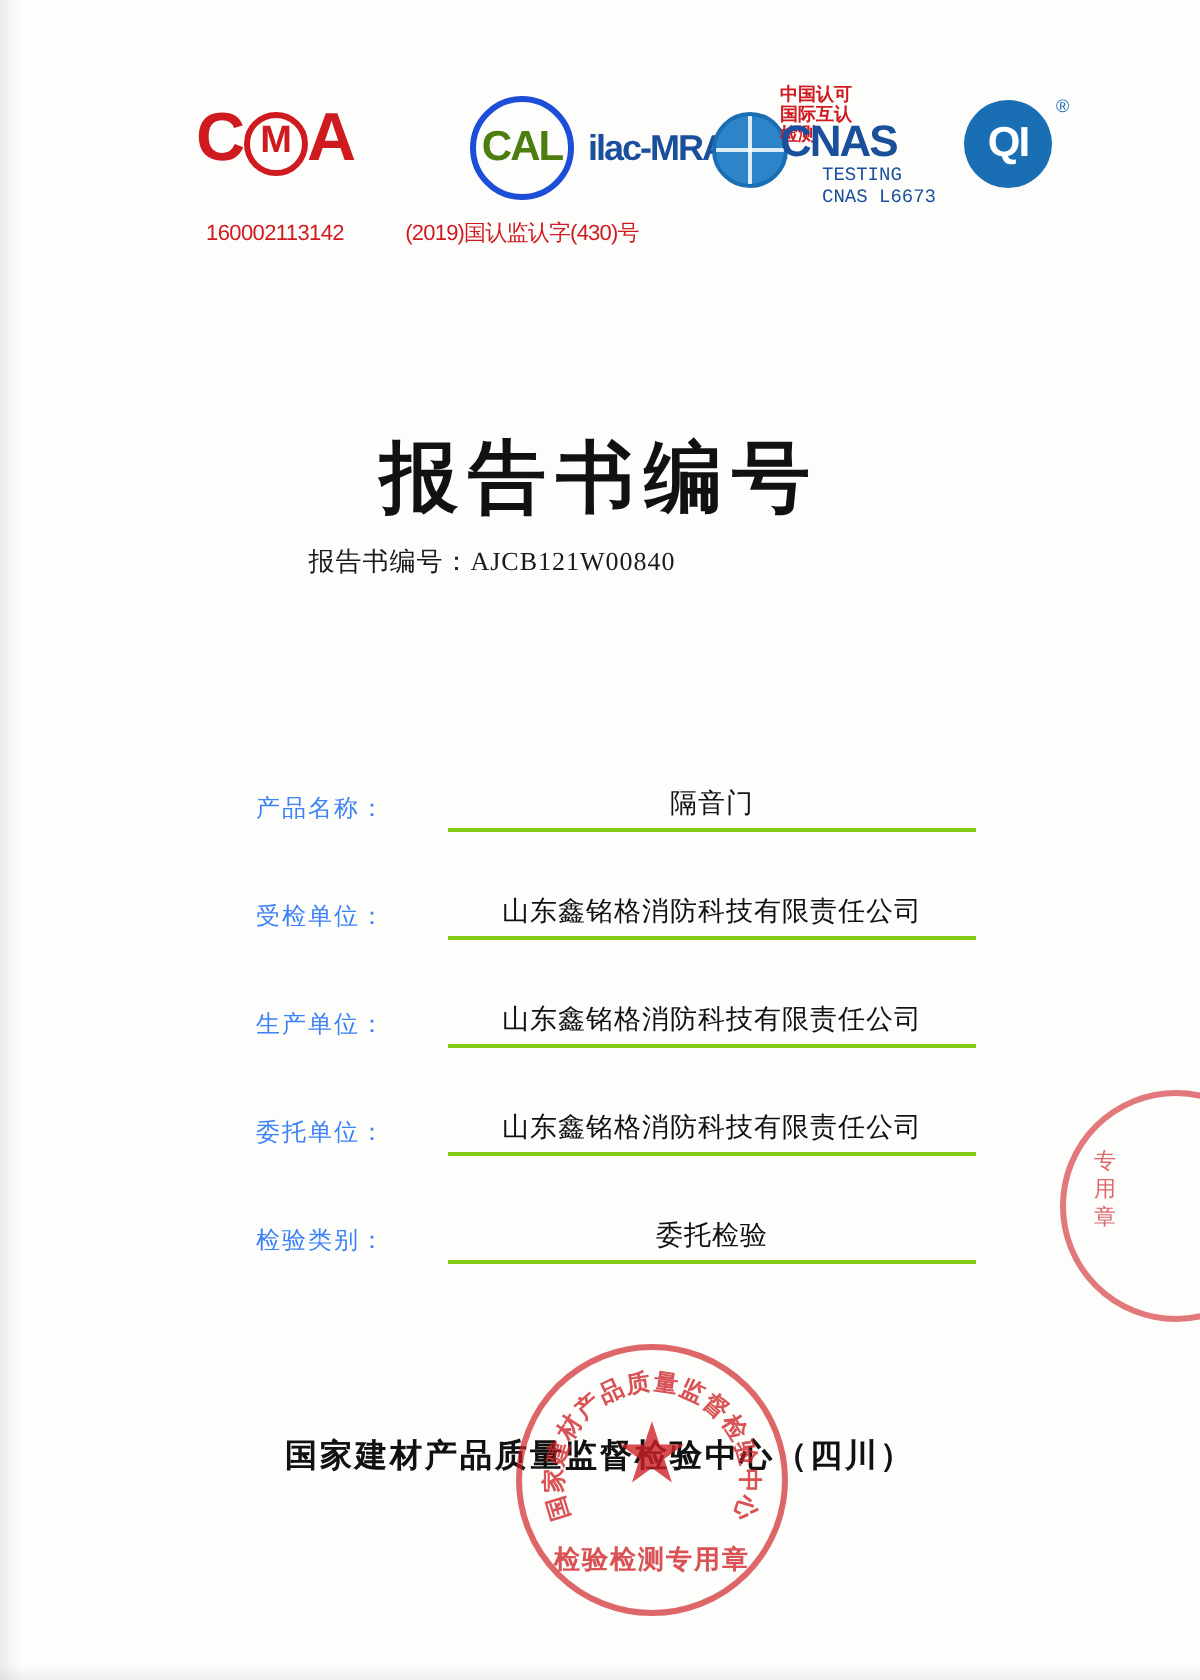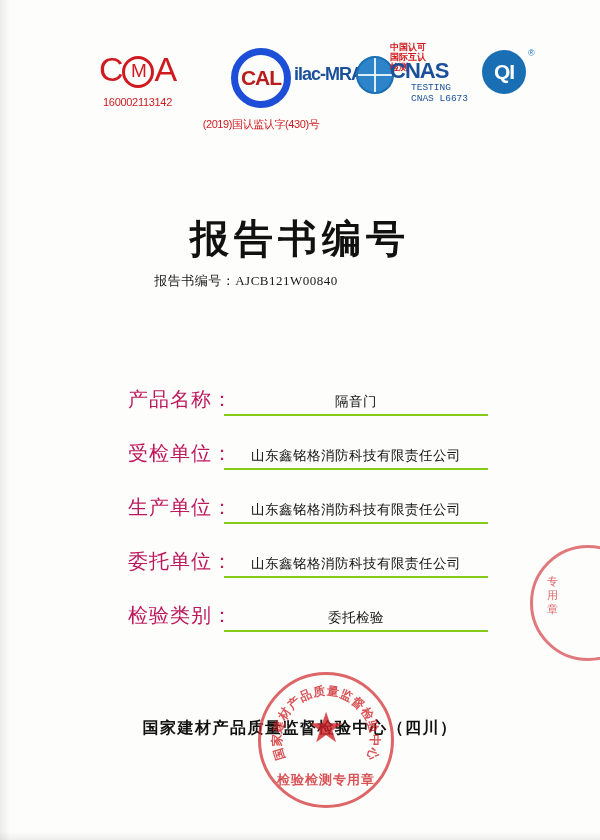--- a/index.html
+++ b/index.html
@@ -40,21 +40,21 @@
     height: 95px;
     z-index: 3;
   }
   .logo-mark {
     position: absolute;
   }
 
   .cma-wrap { left: 85px; top: 10px; width: 105px; text-align: center; }
   .cma-main {
     font-family: "Liberation Sans", sans-serif;
-    font-weight: normal;
+    font-weight: bold;
     font-size: 34px;
     color: #cf1b20;
     letter-spacing: -1px;
     line-height: 38px;
     position: relative;
     display: inline-block;
   }
   .cma-main .ring {
     display: inline-block;
     border: 3px solid #cf1b20;
@@ -63,36 +63,36 @@
     height: 26px;
     line-height: 24px;
     font-size: 19px;
     text-align: center;
     vertical-align: 4px;
   }
   .cma-code {
     font-family: "Liberation Sans", sans-serif;
     font-size: 11px;
     color: #cf1b20;
-    margin-top: 8px;
+    margin-top: 23px;
     white-space: nowrap;
     letter-spacing: -0.3px;
   }
 
   .cal-wrap { left: 196px; top: 8px; width: 130px; text-align: center; }
   .cal-circle {
     width: 46px;
     height: 46px;
-    border: 7px solid #1d4ed8;
+    border: 3px solid #1d4ed8;
     border-radius: 50%;
     margin: 0 auto;
     font-family: "Liberation Sans", sans-serif;
     font-weight: bold;
     font-size: 21px;
-    color: #b91c1c;
+    color: #4d7c0f;
     line-height: 46px;
     letter-spacing: -1px;
   }
   .cal-code {
     font-family: "Liberation Sans", sans-serif;
     font-size: 11px;
     color: #cf1b20;
     margin-top: 9px;
     white-space: nowrap;
     letter-spacing: -0.4px;
@@ -231,23 +231,23 @@
     left: 128px;
     width: 360px;
     z-index: 3;
   }
   .field-row {
     display: flex;
     align-items: flex-end;
     height: 54px;
   }
   .field-label {
-    font-size: 20px;
+    font-size: 12px;
     letter-spacing: 1px;
-    color: #be185d;
+    color: #3b82f6;
     white-space: nowrap;
     padding-bottom: 3px;
     width: 96px;
   }
   .field-value {
     flex: 1;
     border-bottom: 2px solid #84cc16;
     text-align: center;
     font-size: 13.5px;
     color: #111;

